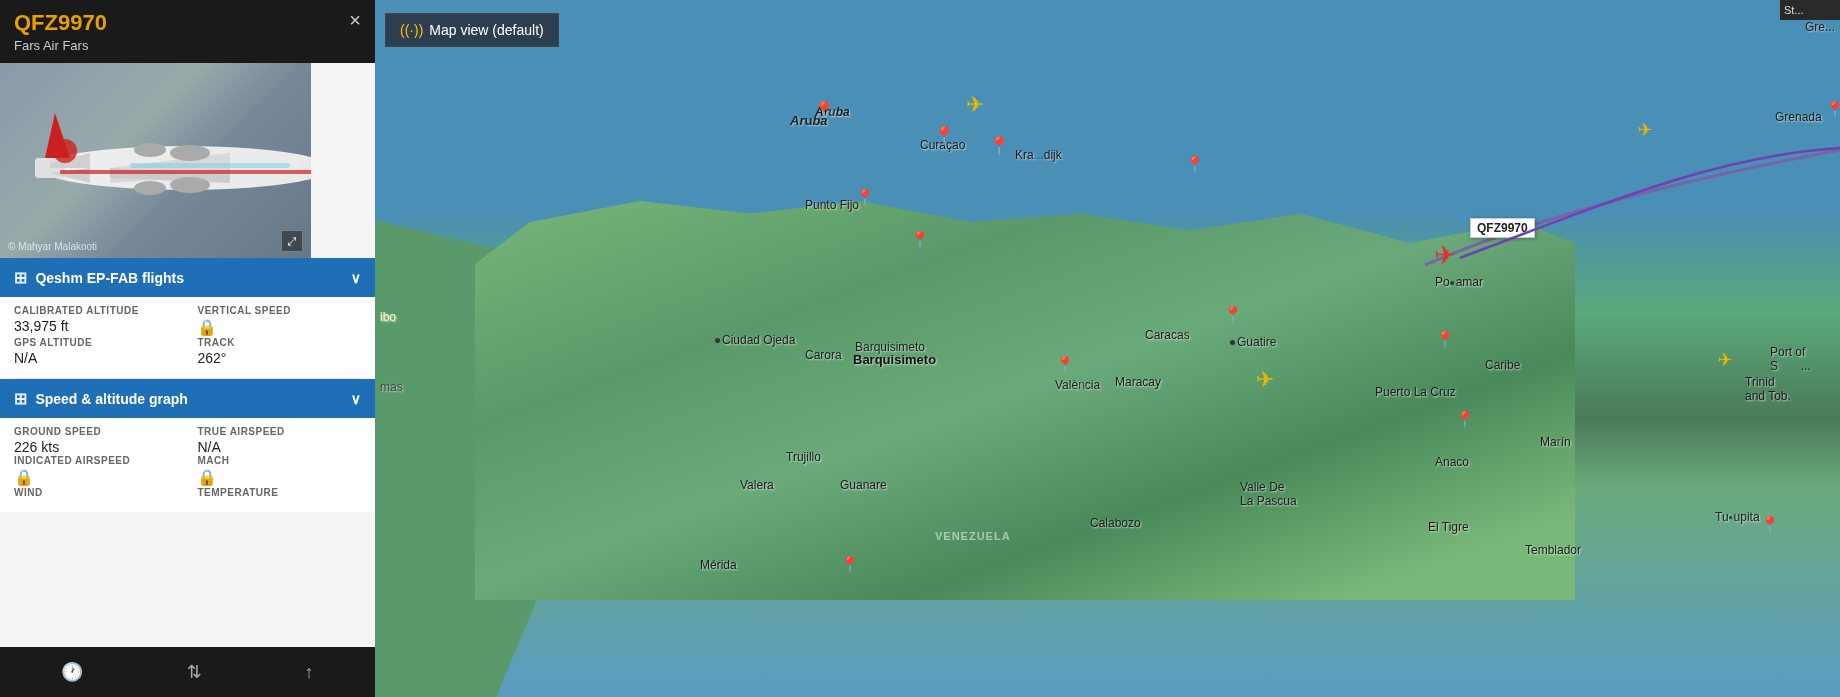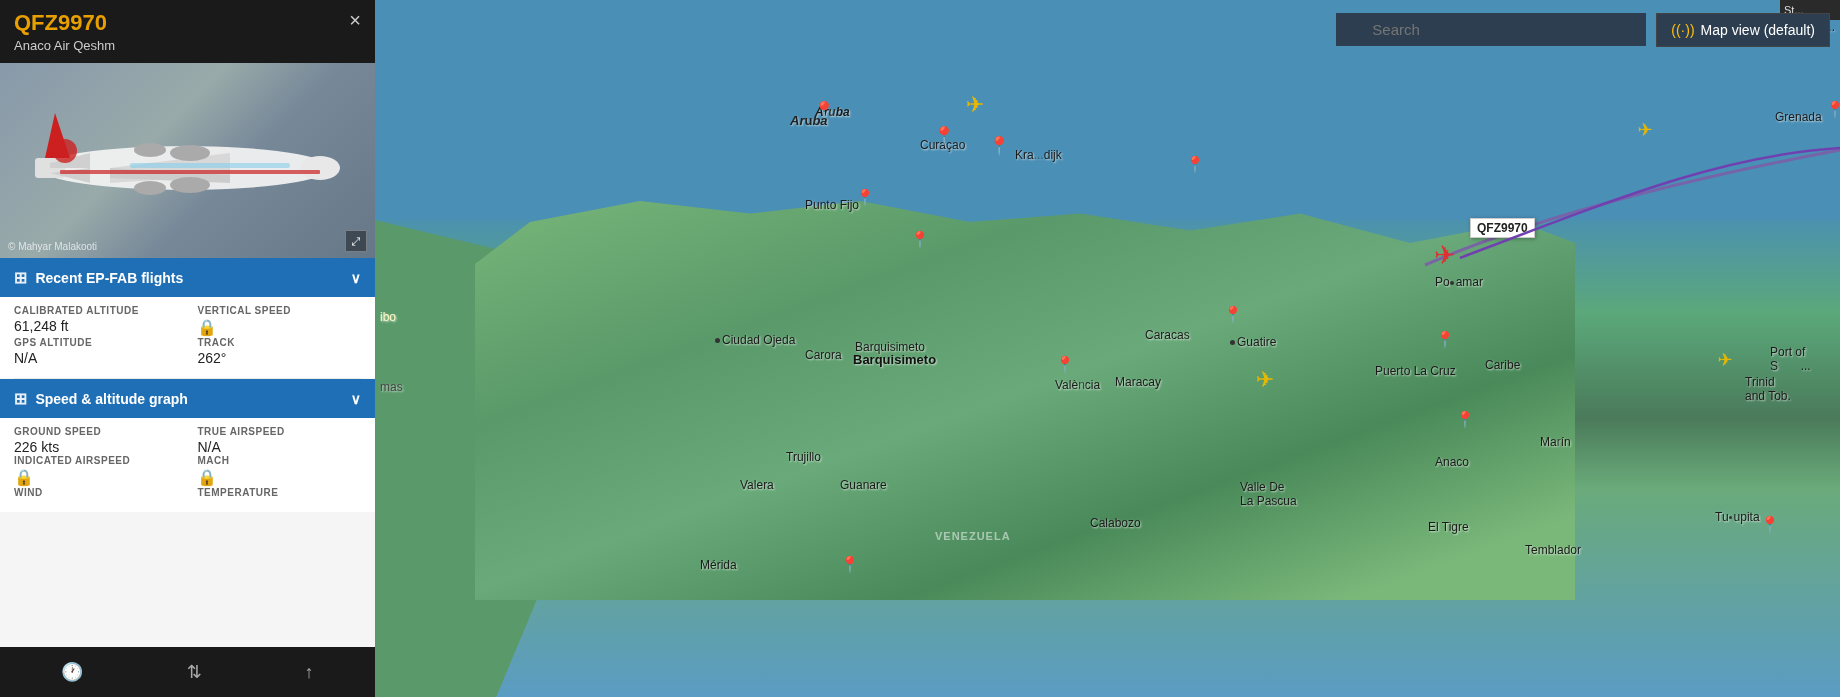--- a/index.html
+++ b/index.html
@@ -215,21 +215,21 @@
       border: none;
       color: #ccc;
       font-size: 20px;
       cursor: pointer;
       padding: 0;
       line-height: 1;
     }
 
     
     #aircraft-photo {
-      width: 375px;
+      width: 311px;
       height: 195px;
       background: linear-gradient(135deg, #8899aa 0%, #99aaaa 40%, #778899 60%, #667788 100%);
       position: relative;
       overflow: hidden;
       flex-shrink: 0;
     }
 
     
     .plane-silhouette {
       position: absolute;
@@ -358,21 +358,21 @@
     }
   </style>
 </head>
 <body>
 
 <div id="sidebar">
 
   <div id="sidebar-header">
     <div>
       <div id="flight-id">QFZ9970</div>
-      <div id="airline-name">Anaco Air Qeshm</div>
+      <div id="airline-name">Fars Air Fars</div>
     </div>
     <button id="close-btn">×</button>
   </div>
 
   <div id="aircraft-photo">
 
     <svg class="plane-silhouette" viewBox="0 0 310 130">
 
       <ellipse cx="155" cy="65" rx="145" ry="22" fill="#f0f0f0" opacity="0.95"></ellipse>
 
@@ -399,28 +399,28 @@
       <rect x="100" y="60" width="160" height="5" rx="2" fill="#87CEEB" opacity="0.6"></rect>
 
       <rect x="30" y="67" width="260" height="4" rx="1" fill="#cc2020" opacity="0.7"></rect>
     </svg>
     <div id="copyright">© Mahyar Malakooti</div>
     <button id="expand-btn">⤢</button>
   </div>
 
   <div class="section-header">
     <span class="grid-icon">⊞</span>
-    <span>Recent EP-FAB flights</span>
+    <span>Qeshm EP-FAB flights</span>
     <span class="chevron">∨</span>
   </div>
 
   <div class="data-section">
     <div class="data-item">
       <div class="data-label">CALIBRATED ALTITUDE</div>
-      <div class="data-value">61,248 ft</div>
+      <div class="data-value">33,975 ft</div>
     </div>
     <div class="data-item">
       <div class="data-label">VERTICAL SPEED</div>
       <div class="data-value locked">🔒</div>
     </div>
     <div class="data-item">
       <div class="data-label">GPS ALTITUDE</div>
       <div class="data-value">N/A</div>
     </div>
     <div class="data-item">
@@ -492,21 +492,21 @@
   <div class="city-label" style="left:430px; top:198px;">Punto Fijo</div>
   <div class="city-label" style="left:340px; top:333px;"><span class="city-dot"></span>Ciudad Ojeda</div>
   <div class="city-label" style="left:430px; top:348px;">Carora</div>
   <div class="city-label" style="left:480px; top:340px;">Barquisimeto</div>
   <div class="city-label" style="left:530px; top:348px; font-weight:700;"></div>
   <div class="city-label" style="left:680px; top:378px;">Valè<span style="opacity:0.7">n</span>cia</div>
   <div class="city-label" style="left:770px; top:328px;">Caracas</div>
   <div class="city-label" style="left:740px; top:375px;">Maracay</div>
   <div class="city-label" style="left:855px; top:335px;"><span class="city-dot"></span>Guatire</div>
   <div class="city-label" style="left:1060px; top:275px;">Po<span class="city-dot" style="width:4px;height:4px;"></span>amar</div>
-  <div class="city-label" style="left:1000px; top:364px;">Puerto La Cruz</div>
+  <div class="city-label" style="left:1000px; top:385px;">Puerto La Cruz</div>
   <div class="city-label" style="left:1110px; top:358px;">Caribe</div>
   <div class="city-label" style="left:1165px; top:435px;">Ma<span style="opacity:0.7">r</span>ín</div>
   <div class="city-label" style="left:1060px; top:455px;">Anaco</div>
   <div class="city-label" style="left:865px; top:480px;">Valle De<br>La Pascua</div>
   <div class="city-label" style="left:715px; top:516px;">Calabozo</div>
   <div class="city-label" style="left:380px; top:450px;margin-left:31px;">Trujillo</div>
   <div class="city-label" style="left:365px; top:478px;">Valera</div>
   <div class="city-label" style="left:465px; top:478px;">Guanare</div>
   <div class="city-label" style="left:325px; top:558px;">Mérida</div>
   <div class="city-label" style="left:1035px; top:520px;margin-left:18px;">El Tigre</div>
@@ -554,21 +554,17 @@
 
   <div style="position:absolute; left:415px; top:113px; font-size:13px; font-weight:700; font-style:italic; color:#222; text-shadow:1px 1px 2px rgba(255,255,255,0.6);">Ar<span style="font-style:normal">u</span>ba</div>
 
   <div style="position:absolute; left:478px; top:352px; font-size:13px; font-weight:700; color:#111; text-shadow:1px 1px 2px rgba(255,255,255,0.7);">Barquisimeto</div>
 
   <div style="position:absolute; right:0; top:0; width:60px; background:#2a2a2a; color:#ddd; font-size:11px; padding:4px;">St...</div>
 
 </div>
 
 <div id="top-bar">
-  <div class="search-container">
-    <span class="search-icon-svg">🔍</span>
-    <input id="search-box" type="text" placeholder="Search" style="">
-  </div>
   <button class="map-view-btn">
     <span class="broadcast-icon">((·))</span>
     <span>Map view (default)</span>
   </button>
 </div>
 
 </body></html>

